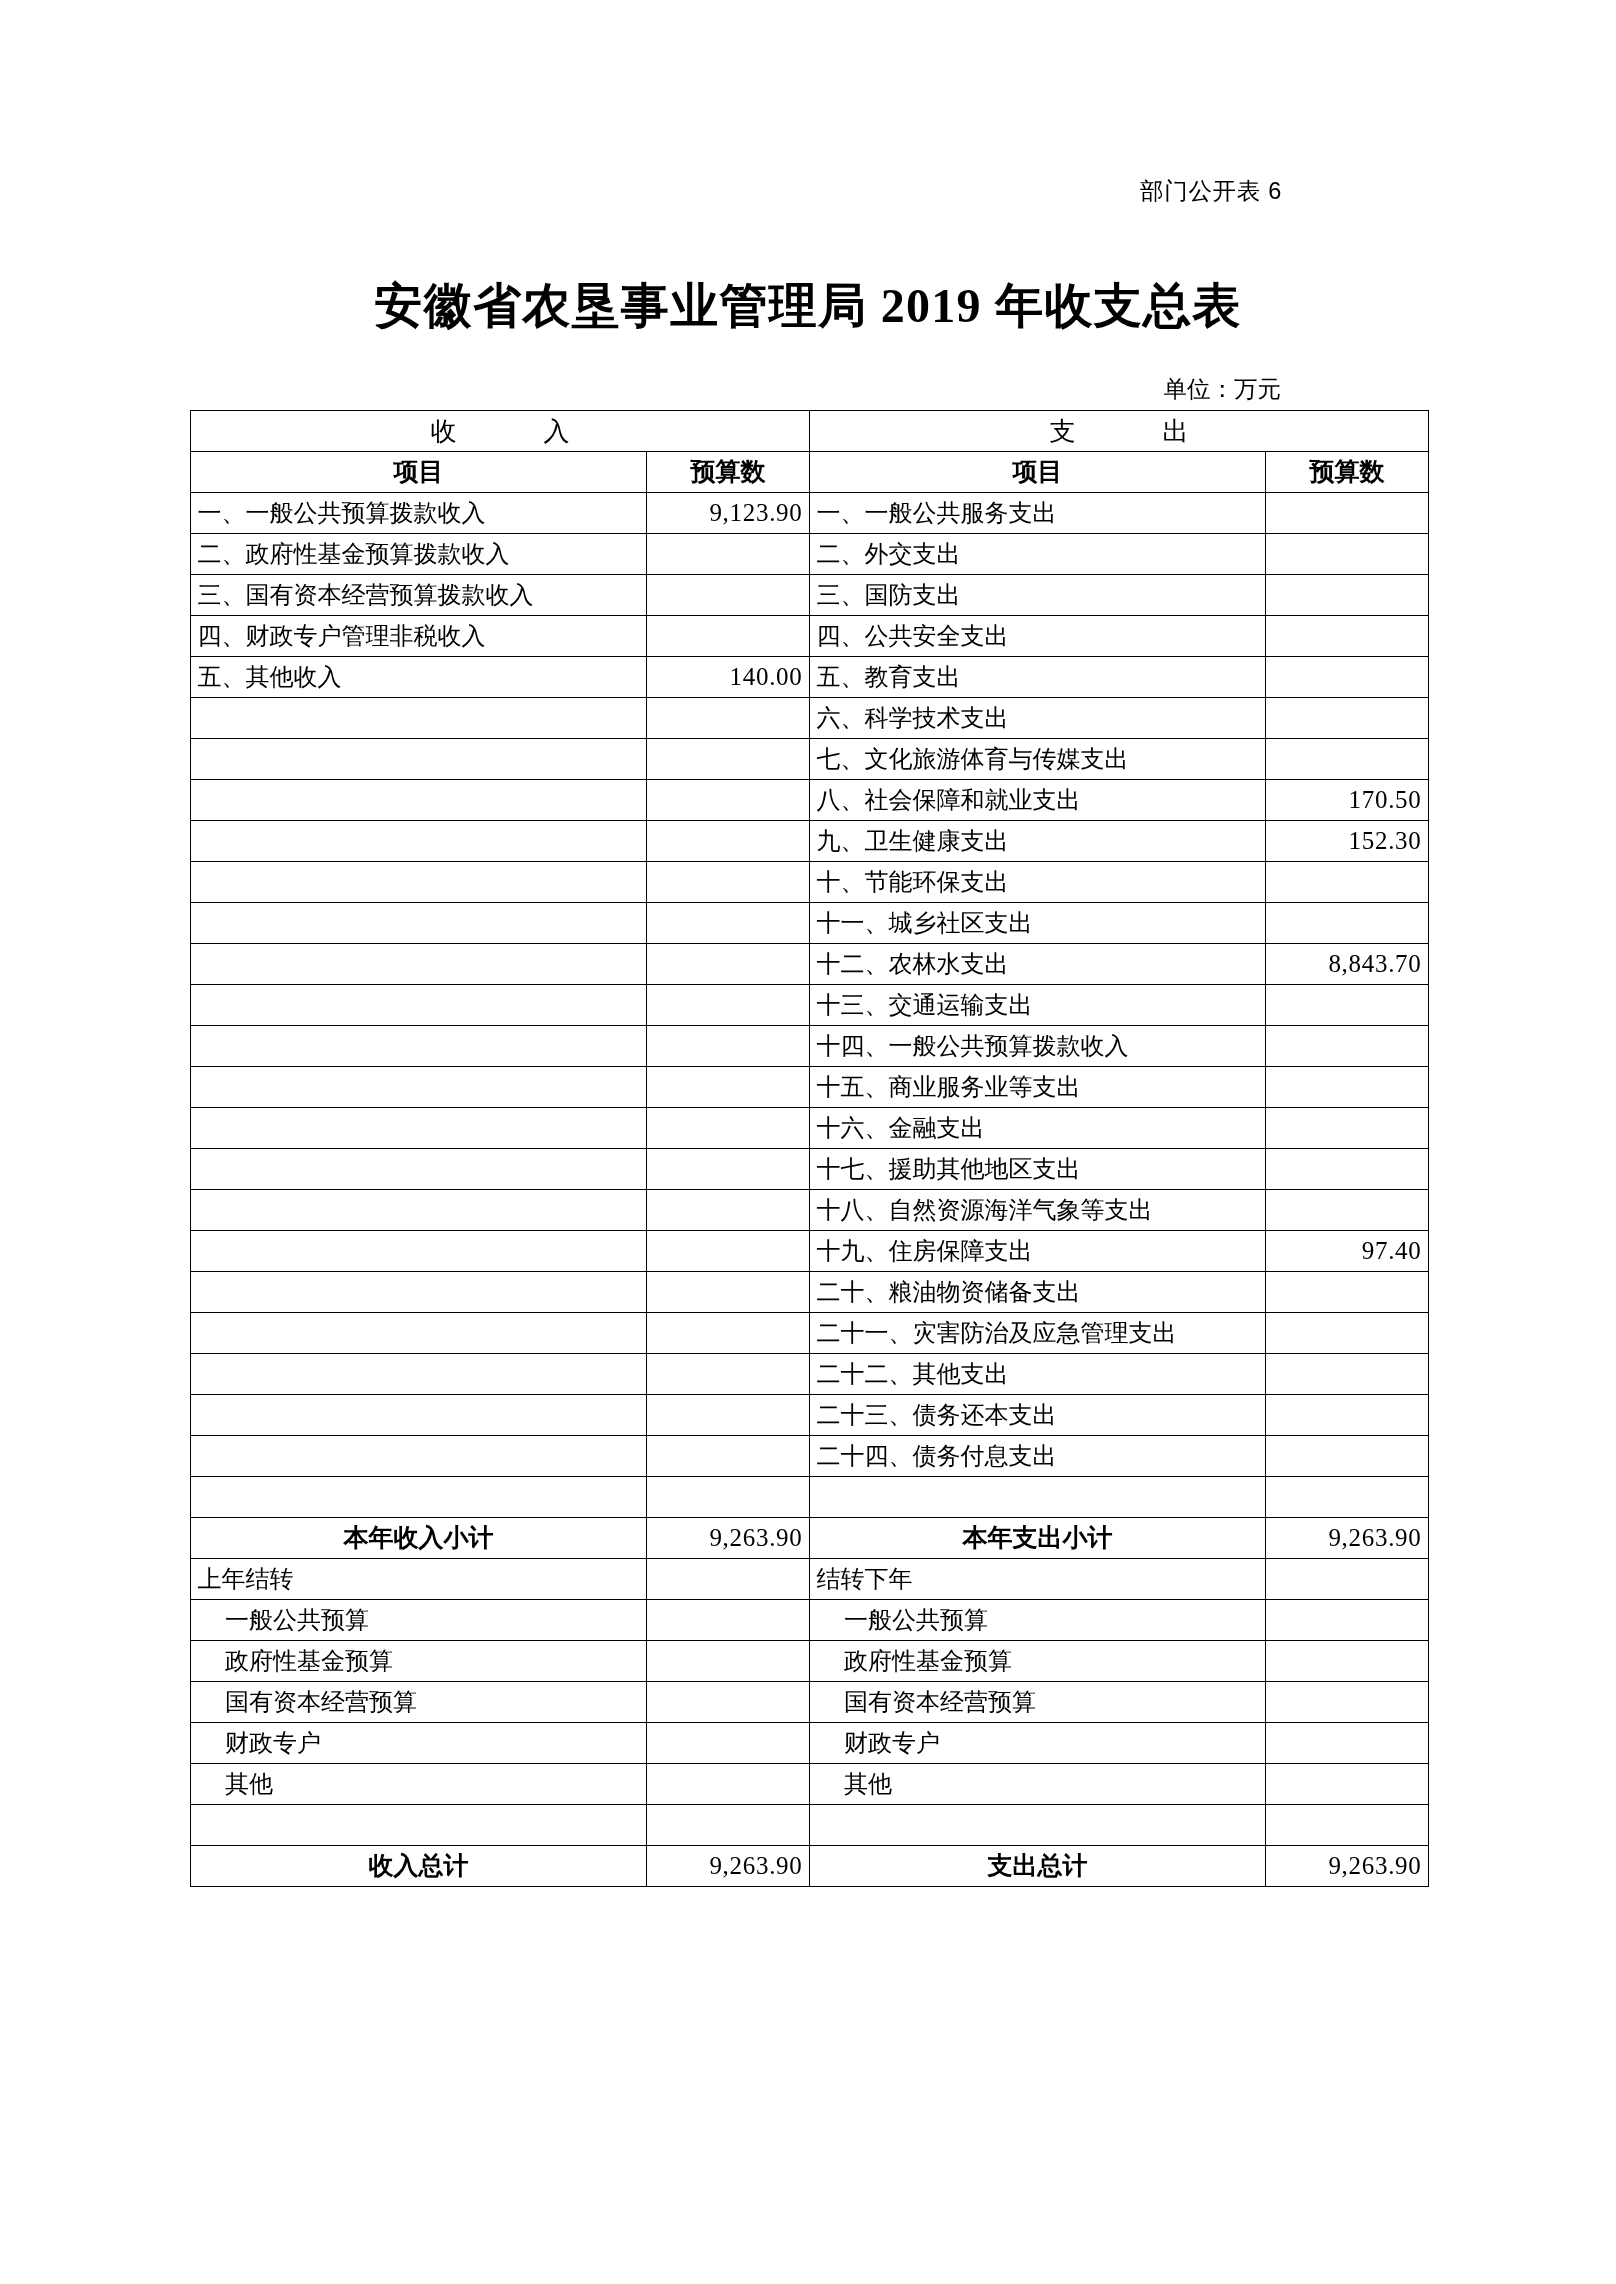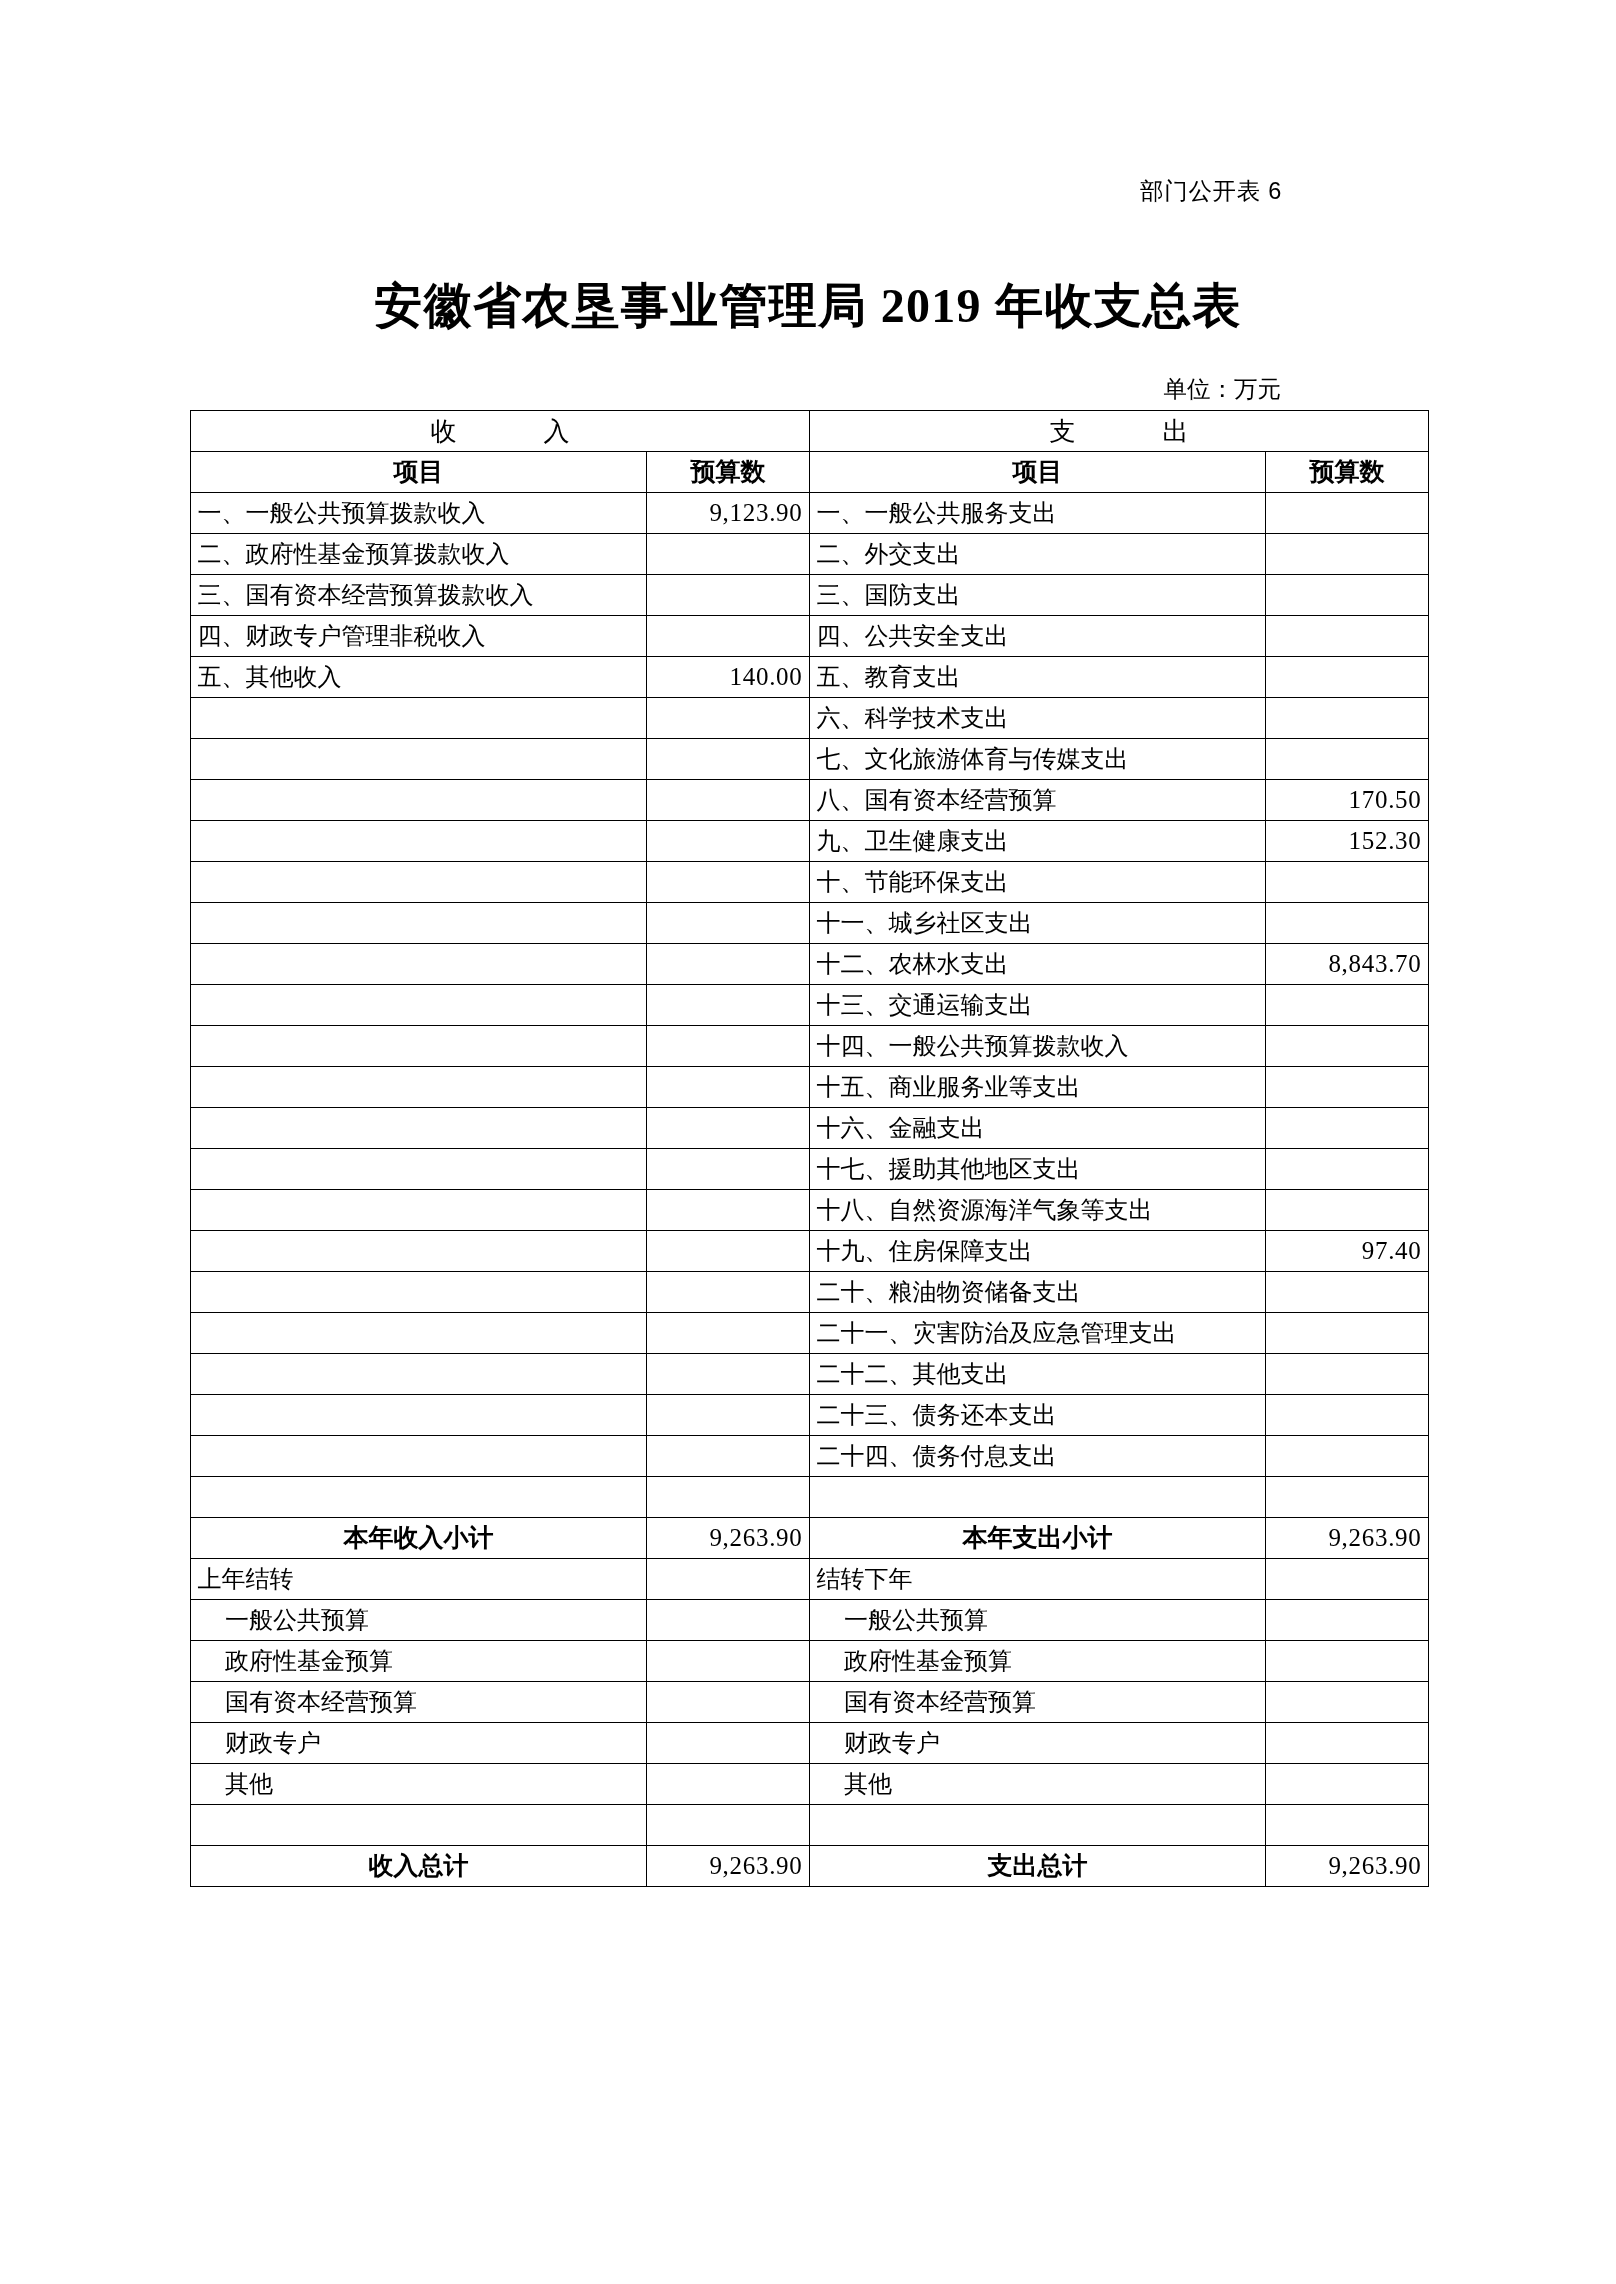--- a/index.html
+++ b/index.html
@@ -179,21 +179,21 @@
         </tr>
         <tr>
           <td class="item"></td>
           <td class="num"></td>
           <td class="item">七、文化旅游体育与传媒支出</td>
           <td class="num"></td>
         </tr>
         <tr>
           <td class="item"></td>
           <td class="num"></td>
-          <td class="item">八、国有资本经营预算</td>
+          <td class="item">八、社会保障和就业支出</td>
           <td class="num">170.50</td>
         </tr>
         <tr>
           <td class="item"></td>
           <td class="num"></td>
           <td class="item">九、卫生健康支出</td>
           <td class="num">152.30</td>
         </tr>
         <tr>
           <td class="item"></td>

